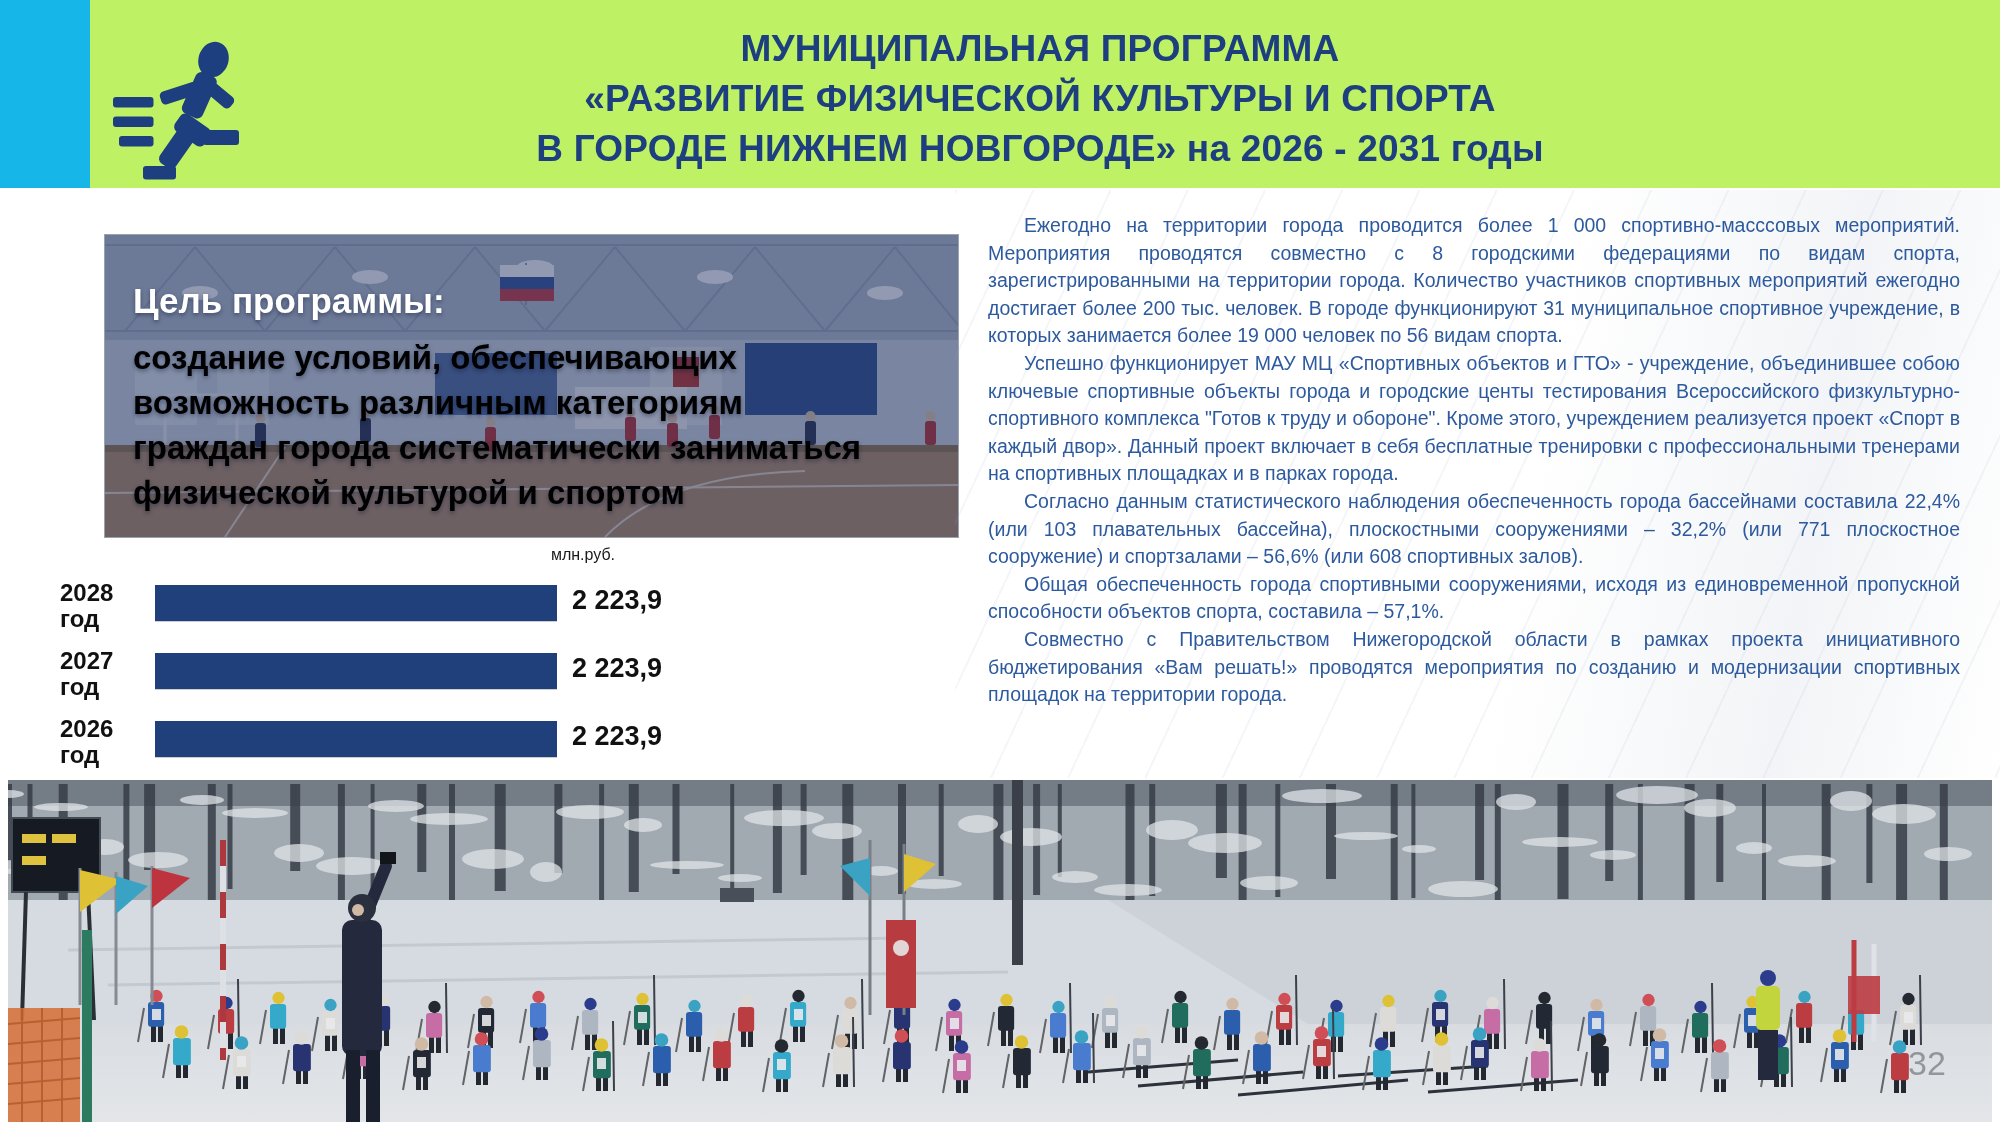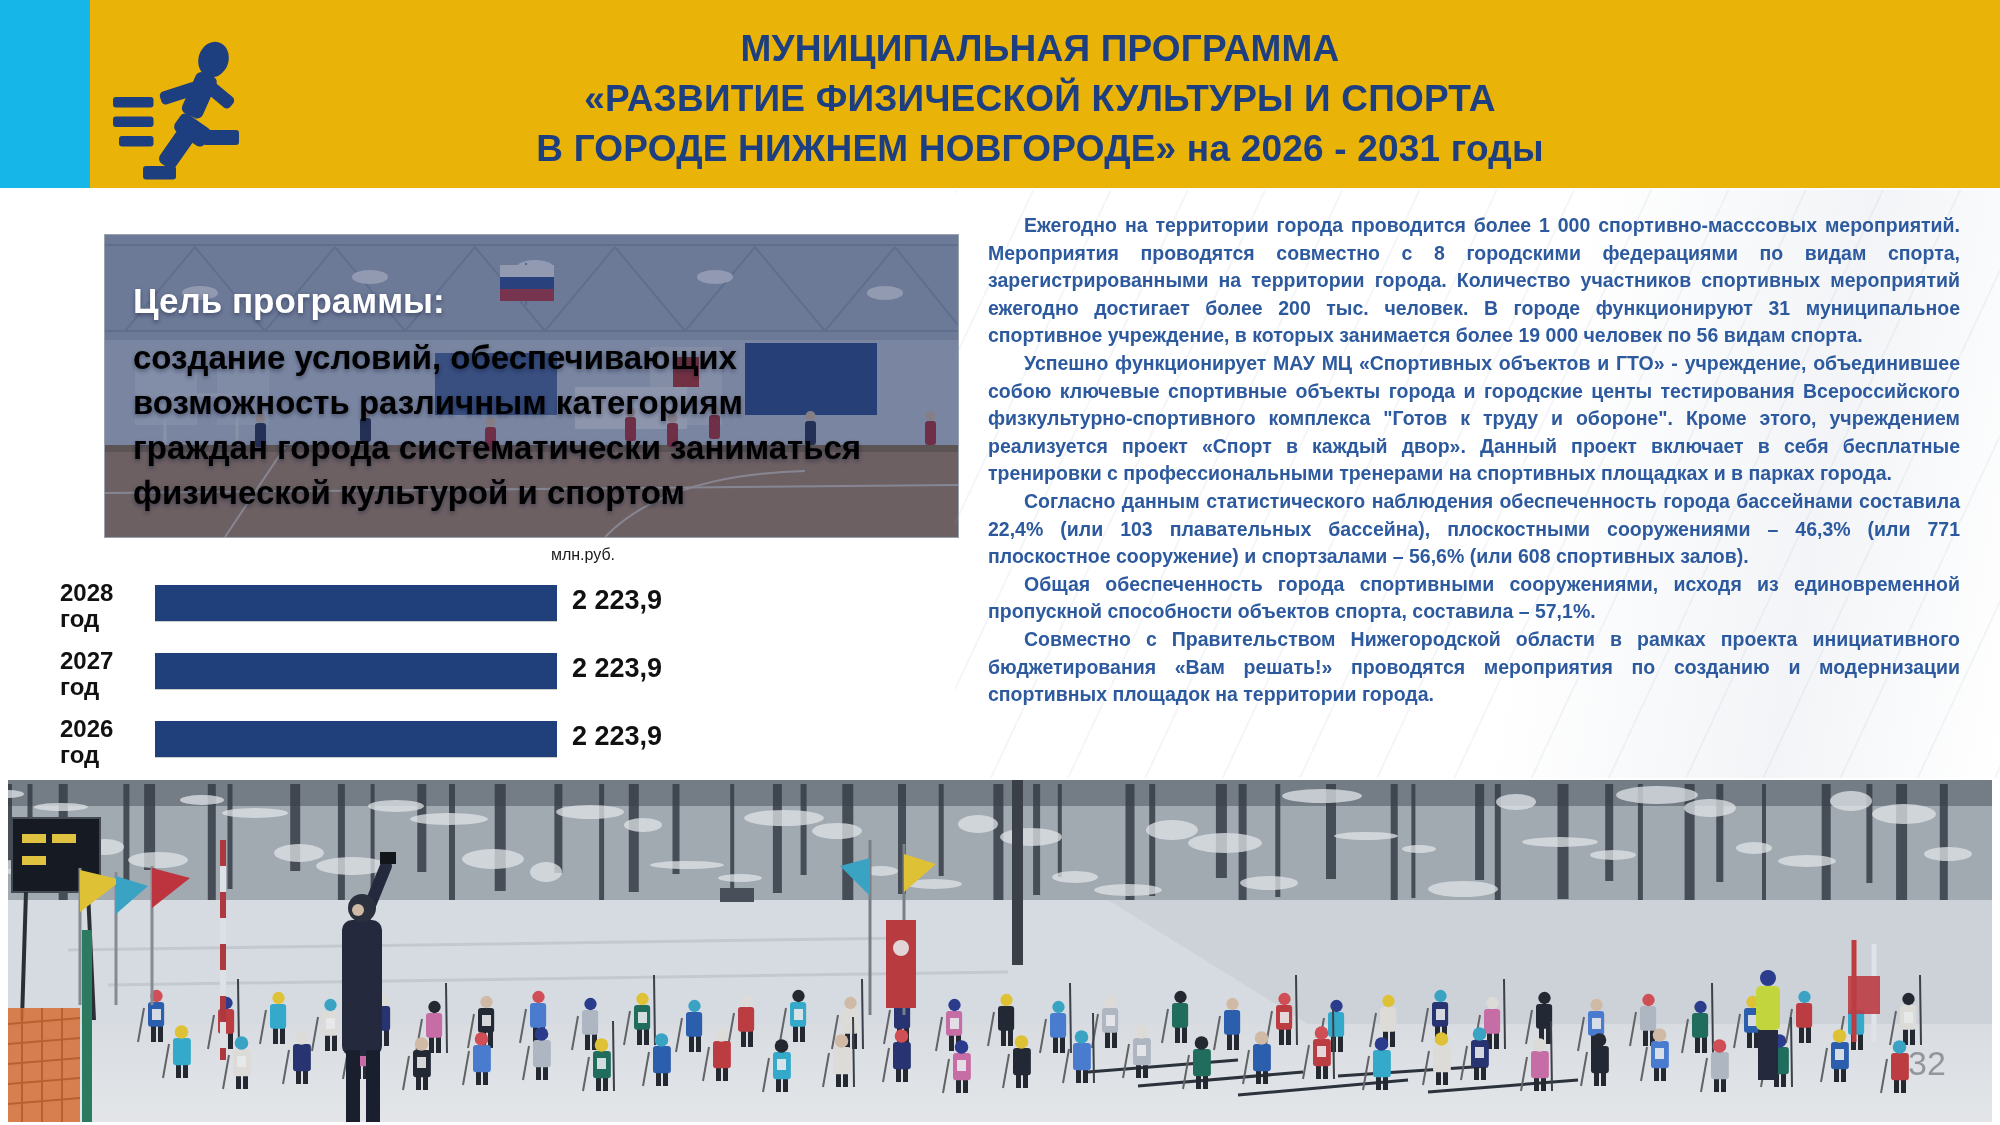--- a/index.html
+++ b/index.html
@@ -1,21 +1,21 @@
 <!DOCTYPE html>
 <html><head>
 <meta charset="utf-8">
 <style>
   html,body{margin:0;padding:0;}
   body{
     width:2000px;height:1125px;position:relative;overflow:hidden;
     background:#ffffff;font-family:"Liberation Sans", sans-serif;
   }
   
-  .header-band{position:absolute;left:0;top:0;width:2000px;height:188px;background:#eab308;}
+  .header-band{position:absolute;left:0;top:0;width:2000px;height:188px;background:#bef264;}
   .cyan-block{position:absolute;left:0;top:0;width:90px;height:188px;background:#17b6e9;}
   .runner{position:absolute;left:110px;top:36px;width:150px;height:152px;}
   .slide-title{
     position:absolute;left:260px;top:24px;width:1560px;text-align:center;
     color:#1d3e7f;font-weight:bold;font-size:37px;line-height:50px;letter-spacing:.2px;
   }
   
   .goal-block{
     position:absolute;left:105px;top:235px;width:853px;height:302px;
     outline:1px solid #9aa3ad;overflow:hidden;
@@ -39,21 +39,21 @@
   .chart-row .val{position:absolute;left:512px;top:7px;font-size:27px;font-weight:bold;color:#111;}
   
   .bg-texture{
     position:absolute;left:955px;top:190px;width:1045px;height:588px;
     background:
       repeating-linear-gradient(115deg, rgba(150,165,190,.10) 0 2px, rgba(255,255,255,0) 2px 70px),
       linear-gradient(100deg, rgba(255,255,255,0) 55%, rgba(165,178,198,.14) 80%, rgba(255,255,255,0) 100%);
   }
   .right-text{
     position:absolute;left:988px;top:212px;width:972px;
-    color:#2d5a9e;font-size:19.5px;line-height:27.6px;text-align:justify;font-weight:bold;
+    color:#2d5a9e;font-size:19.5px;line-height:27.6px;text-align:justify;
   }
   .right-text p{margin:0;text-indent:36px;}
   
   .bottom-photo{position:absolute;left:8px;top:780px;width:1984px;height:342px;overflow:hidden;}
   .page-number{
     position:absolute;left:1908px;top:1044px;width:70px;
     font-size:34px;color:#8b8f94;opacity:.9;
   }
 </style>
 </head>
@@ -187,21 +187,21 @@
   <div class="track">
       <div class="bar" style="width: 100%;"></div>
     </div>
   <div class="val">2 223,9</div>
 </div>
 
 <div class="bg-texture"></div>
 <div class="right-text">
   <p>Ежегодно на территории города проводится более 1 000 спортивно-масссовых мероприятий. Мероприятия проводятся совместно с 8 городскими федерациями по видам спорта, зарегистрированными на территории города. Количество участников спортивных мероприятий ежегодно достигает более 200 тыс. человек. В городе функционируют 31 муниципальное спортивное учреждение, в которых занимается более 19 000 человек по 56 видам спорта.</p>
   <p>Успешно функционирует МАУ МЦ «Спортивных объектов и ГТО» - учреждение, объединившее собою ключевые спортивные объекты города и городские центы тестирования Всероссийского физкультурно-спортивного комплекса "Готов к труду и обороне". Кроме этого, учреждением реализуется проект «Спорт в каждый двор». Данный проект включает в себя бесплатные тренировки с профессиональными тренерами на спортивных площадках и в парках города.</p>
-  <p>Согласно данным статистического наблюдения обеспеченность города бассейнами составила 22,4% (или 103 плавательных бассейна), плоскостными сооружениями – 46,3% (или 771 плоскостное сооружение) и спортзалами – 56,6% (или 608 спортивных залов).</p>
+  <p>Согласно данным статистического наблюдения обеспеченность города бассейнами составила 22,4% (или 103 плавательных бассейна), плоскостными сооружениями – 32,2% (или 771 плоскостное сооружение) и спортзалами – 56,6% (или 608 спортивных залов).</p>
   <p>Общая обеспеченность города спортивными сооружениями, исходя из единовременной пропускной способности объектов спорта, составила – 57,1%.</p>
   <p>Совместно с Правительством Нижегородской области в рамках проекта инициативного бюджетирования «Вам решать!» проводятся мероприятия по созданию и модернизации спортивных площадок на территории города.</p>
 </div>
 
 <div class="bottom-photo">
   <svg id="photo-svg" width="1984" height="342" viewBox="0 0 1984 342">
     <defs>
       <linearGradient id="snowGrad" x1="0" y1="0" x2="0" y2="1">
         <stop offset="0" stop-color="#c8cdd2"></stop>
           <stop offset="1" stop-color="#eceef0"></stop>

